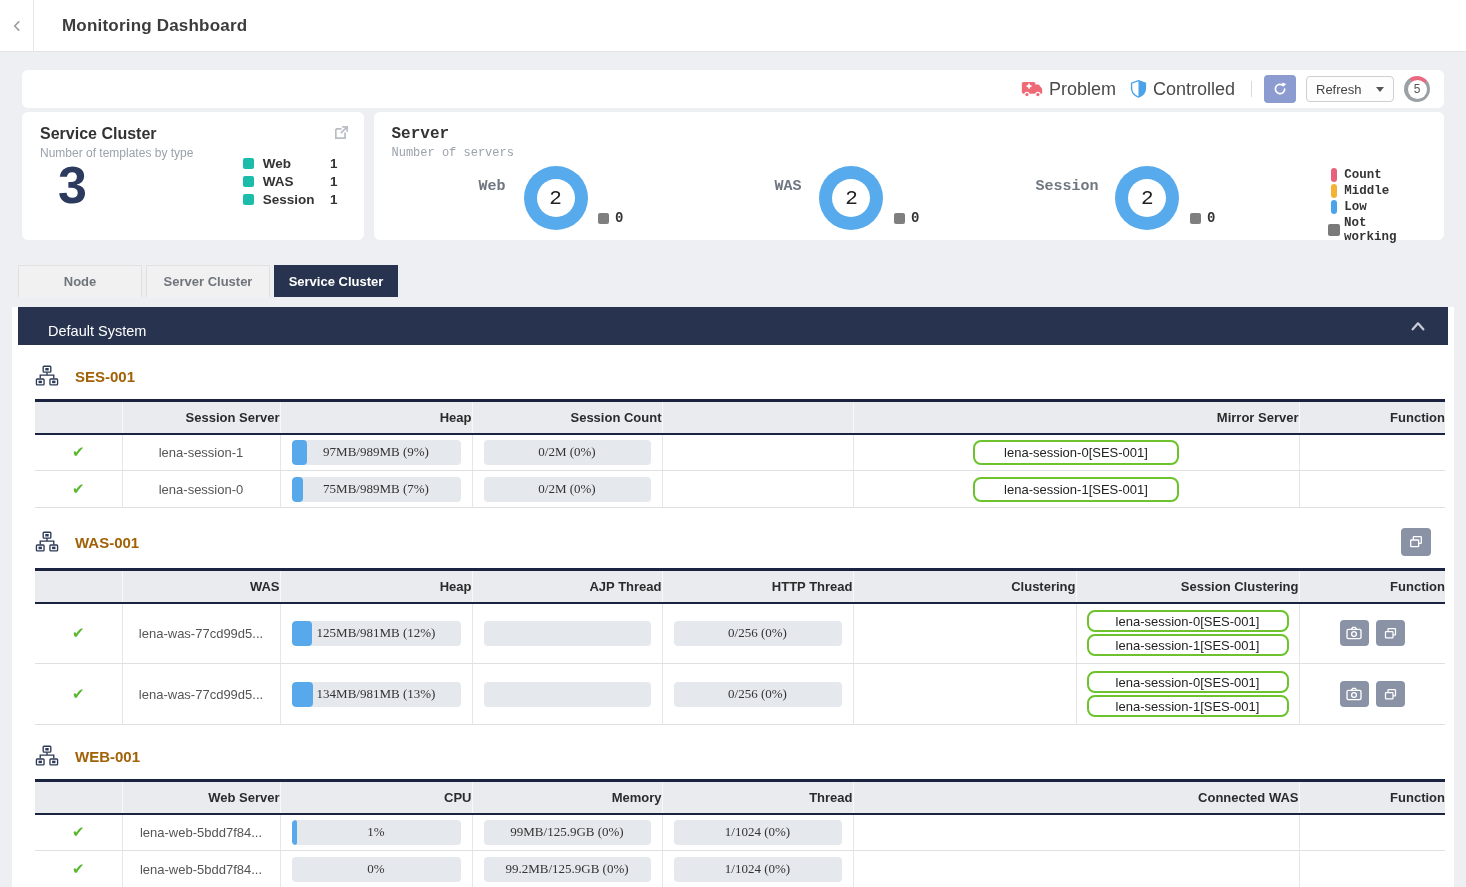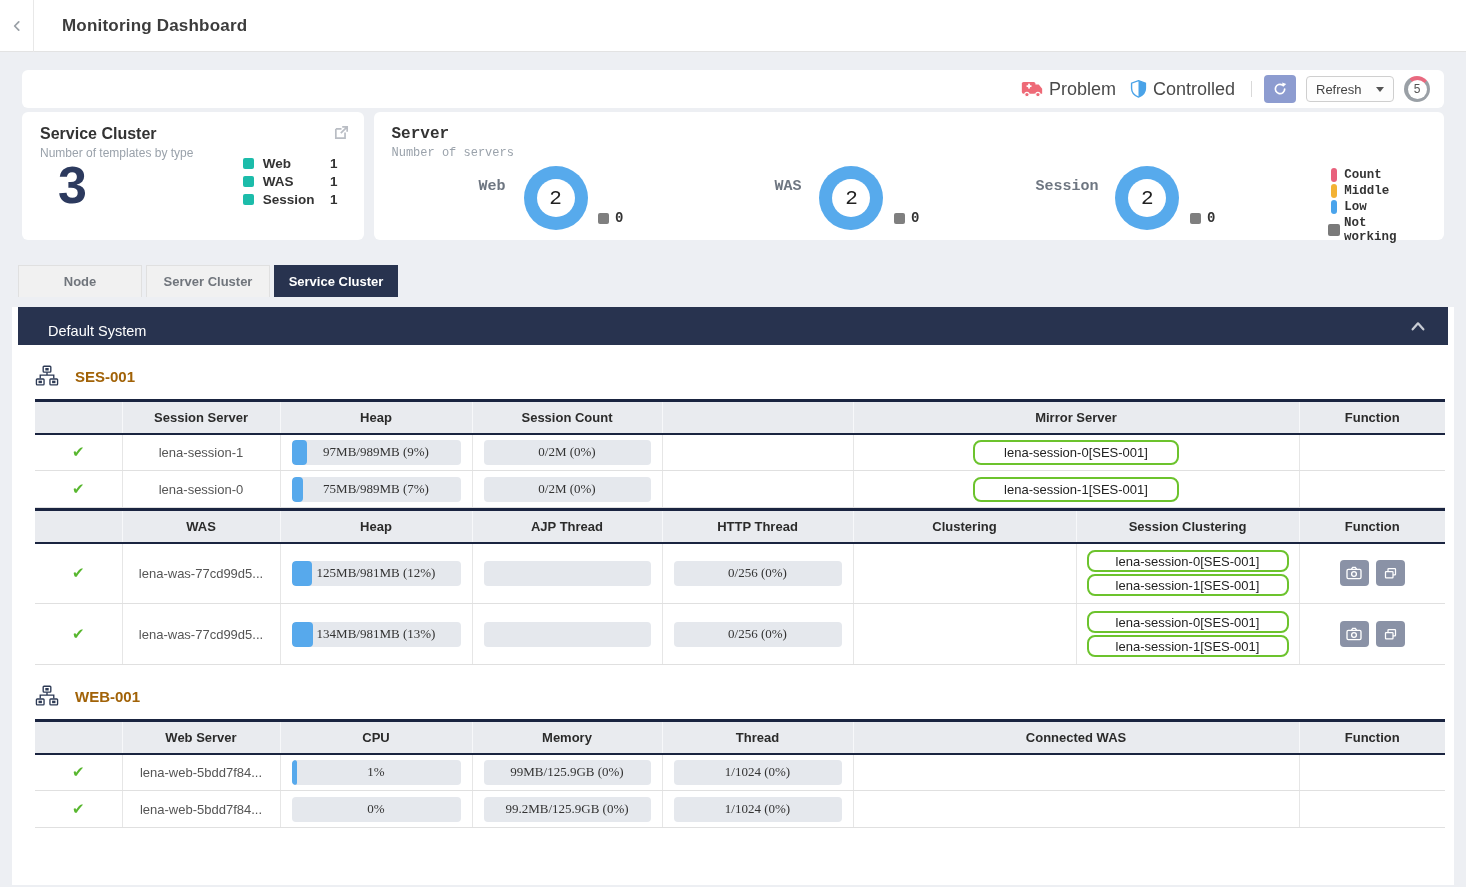--- a/index.html
+++ b/index.html
@@ -62,21 +62,21 @@
   .panel-header { margin:10px 6px 0; height:38px; background:#28334f; display:flex; align-items:center; justify-content:space-between; padding:0 22px 0 30px; }
   .panel-header .ph-title { color:#fff; font-size:14.5px;margin-top:9px; }
   .ph-collapse { background:none; border:none; cursor:pointer; display:flex; align-items:center; }
 
   .section { margin:0 23px; }
   .section-title-row { display:flex; align-items:center; justify-content:space-between; padding:20px 0 12px; }
   .section-title { display:flex; align-items:center; gap:16px; font-size:15px; font-weight:bold; color:#a16207; }
   .slate-btn { width:30px; height:28px; border:none; border-radius:4px; background:#8a92a6; display:inline-flex; align-items:center; justify-content:center; cursor:pointer; }
 
   table { border-collapse:collapse; table-layout:fixed; width:100%; }
-  thead th { background:#e9ebef; height:33px; font-size:13px; font-weight:bold; color:#2b2b2b; border-top:3px solid #1a2440; border-bottom:2px solid #1a2440; border-right:1px solid #f7f8fa; }
+  thead th { background:#e9ebef; height:33px; font-size:13px; font-weight:bold; color:#2b2b2b; border-top:3px solid #1a2440; border-bottom:2px solid #1a2440; border-right:1px solid #f7f8fa;text-align:right; }
   thead th:last-child { border-right:none; }
   tbody td { background:#fff; border-right:1px solid #e6e6e6; border-bottom:1px solid #e0e0e0; text-align:center; vertical-align:middle; font-size:13px; color:#555; }
   tbody td:last-child { border-right:none; }
   .row-std td { height:37px; }
   .row-tall td { height:61px; }
 
   .check { color:#58b72f; font-size:15px; }
   .pill { position:relative; width:calc(100% - 22px); height:25px; margin:0 auto; background:#e5e8ed; border-radius:4px; display:flex; align-items:center; justify-content:center; overflow:hidden; }
   .pill span { position:relative; z-index:1; font-size:13px; color:#333;font-family:Liberation Serif, serif; }
   .pill .fill { position:absolute; left:0; top:0; bottom:0; background:#57a9ec; border-radius:4px; }
@@ -313,20 +313,40 @@
           <td>
               <div class="badge">lena-session-1[SES-001]</div>
             </td>
           <td></td>
         </tr>
       </tbody>
     </table>
   </div>
 
   <div class="section">
+    <div class="section-title-row">
+      <div class="section-title">
+        <svg width="24" height="22" viewBox="0 0 28 26">
+          <path d="M14 8v4M6 16v-4h16v4" fill="none" stroke="#2d3a55" stroke-width="1.6"></path>
+          <rect x="9.5" y="1.5" width="9" height="7" rx="1" fill="#fff" stroke="#2d3a55" stroke-width="1.6"></rect>
+            <rect x="12" y="3.5" width="4" height="3" fill="#2d3a55"></rect>
+          <rect x="1.5" y="16.5" width="9" height="7" rx="1" fill="#fff" stroke="#2d3a55" stroke-width="1.6"></rect>
+            <rect x="4" y="18.5" width="4" height="3" fill="#2d3a55"></rect>
+          <rect x="17.5" y="16.5" width="9" height="7" rx="1" fill="#fff" stroke="#2d3a55" stroke-width="1.6"></rect>
+            <rect x="20" y="18.5" width="4" height="3" fill="#2d3a55"></rect>
+        </svg>
+        <span>WAS-001</span>
+      </div>
+      <button class="slate-btn">
+        <svg width="16" height="16" viewBox="0 0 24 24">
+            <rect x="8" y="4" width="12" height="10" rx="1" fill="none" stroke="#fff" stroke-width="2"></rect>
+            <rect x="4" y="9" width="12" height="10" rx="1" fill="#8a92a6" stroke="#fff" stroke-width="2"></rect>
+          </svg>
+      </button>
+    </div>
     <table>
       <colgroup>
           <col style="width:87px">
           <col style="width:158px">
           <col style="width:192px">
           <col style="width:190px">
           <col style="width:191px">
           <col style="width:223px">
           <col style="width:223px">
           <col style="width:146px">

